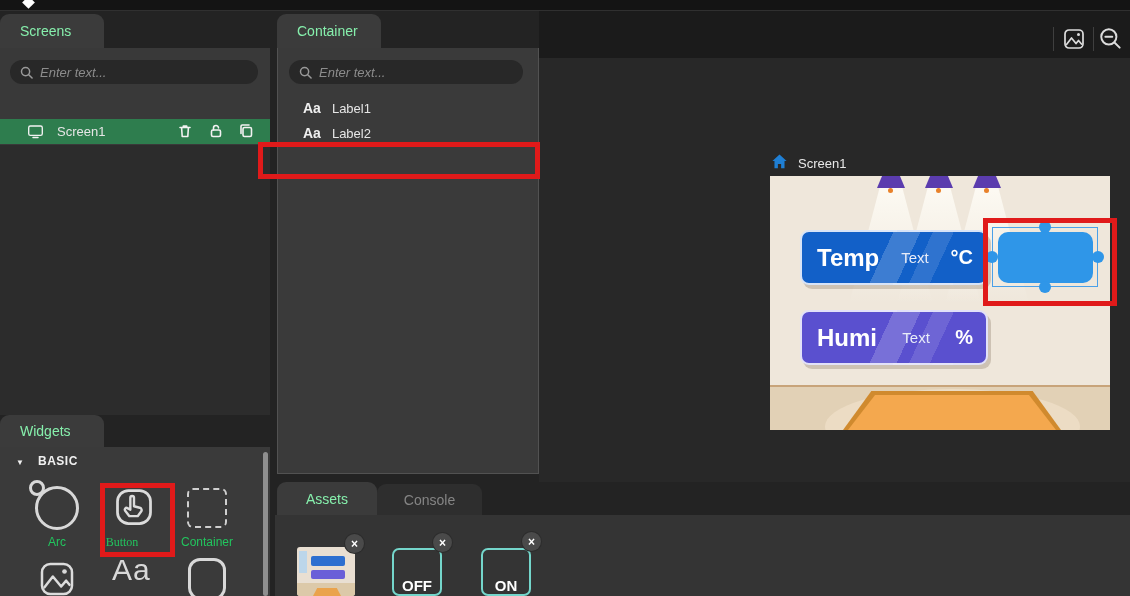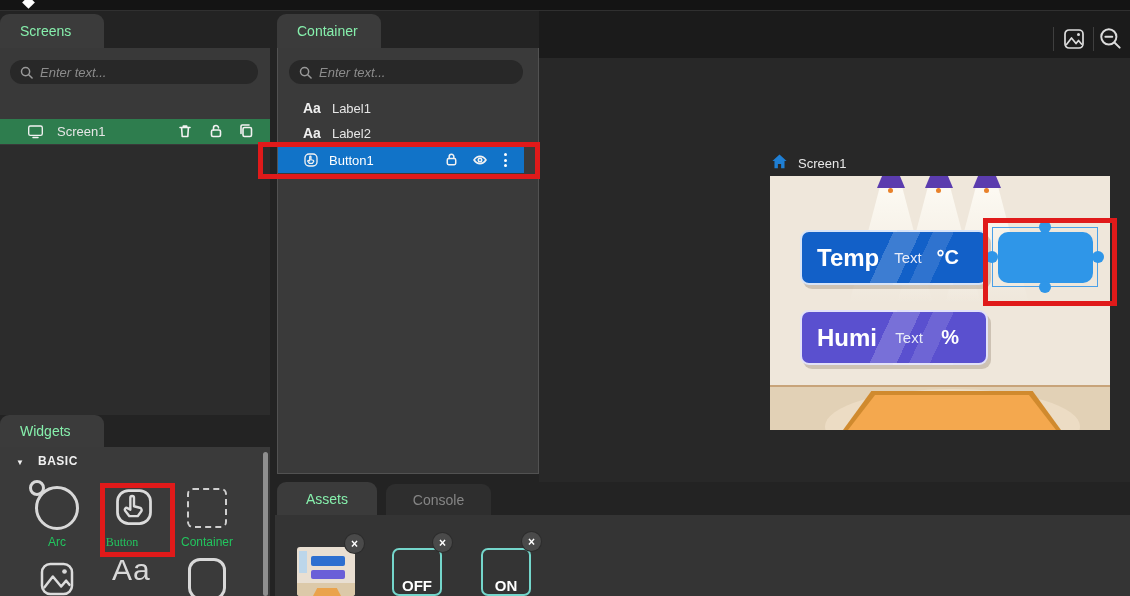--- a/index.html
+++ b/index.html
@@ -48,21 +48,21 @@
 
   
   .toolbar { left:539px; top:11px; width:591px; height:47px; background:#1b1b1b; }
   .canvasarea { left:539px; top:58px; width:591px; height:424px; background:#282828; }
   .vsep { width:1px; height:24px; background:#3f3f3f; }
 
   .preview { left:770px; top:176px; width:340px; height:254px; background:#efe7db; overflow:hidden; }
   .beam { position:absolute; top:10px; width:84px; height:118px; clip-path:polygon(37% 0, 63% 0, 100% 100%, 0 100%); background:linear-gradient(rgba(255,253,247,.85), rgba(255,253,247,0)); }
   .shade { position:absolute; top:0; width:28px; height:12px; clip-path:polygon(18% 0, 82% 0, 100% 100%, 0 100%); background:#5b3cae; }
   .bulb { position:absolute; width:5px; height:5px; border-radius:50%; background:#e8812a; }
-  .iotcard { position:absolute; left:30px; width:188px; height:55px; border-radius:9px; border:2px solid rgba(250,250,255,.85); box-shadow:3px 4px 0 rgba(120,100,80,.28); display:flex; align-items:center; justify-content:space-between; padding:0 27px 0 15px; color:#fff; }
+  .iotcard { position:absolute; left:30px; width:188px; height:55px; border-radius:9px; border:2px solid rgba(250,250,255,.85); box-shadow:3px 4px 0 rgba(120,100,80,.28); display:flex; align-items:center; justify-content:space-between; padding:0 13px 0 15px; color:#fff; }
   .iotcard .t1 { font-size:24px; font-weight:bold; }
   .iotcard .t2 { font-size:15px; color:#e8ecf8; }
   .iotcard .t3 { font-size:20px; font-weight:bold; }
   .card-blue { background:
       linear-gradient(115deg, transparent 44%, rgba(255,255,255,.18) 44%, rgba(255,255,255,.18) 57%, transparent 57%),
       linear-gradient(115deg, transparent 63%, rgba(255,255,255,.12) 63%, rgba(255,255,255,.12) 73%, transparent 73%),
       #1260c8; }
   .card-purple { background:
       linear-gradient(115deg, transparent 44%, rgba(255,255,255,.18) 44%, rgba(255,255,255,.18) 57%, transparent 57%),
       linear-gradient(115deg, transparent 63%, rgba(255,255,255,.12) 63%, rgba(255,255,255,.12) 73%, transparent 73%),
@@ -180,50 +180,26 @@
     <input type="text" placeholder="Enter text..." style="">
   </div>
   <div class="row" style="position:absolute; left:0; top:48px; width:260px; height:24px; padding-left:25px; gap:11px;">
     <span style="font-size:14px; font-weight:bold; color:#f0f0f0;">Aa</span>
     <span>Label1</span>
   </div>
   <div class="row" style="position:absolute; left:0; top:73px; width:260px; height:24px; padding-left:25px; gap:11px;">
     <span style="font-size:14px; font-weight:bold; color:#f0f0f0;">Aa</span>
     <span>Label2</span>
   </div>
-  <div class="row row-blue" style="position:absolute; left:0; top:99px; width:246px; height:26px; padding-left:25px; gap:10px; color:#fff;">
-    <svg width="16" height="16" viewBox="0 0 24 24">
-      <rect class="stroke-w" x="3" y="3" width="18" height="18" rx="6" style="stroke-width:2"></rect>
-      <path class="stroke-w" style="stroke-width:1.8" d="M10 7c0-1.3 2-1.3 2 0v4.6l3.1.8c1 .3 1.4 1.3.8 2.1L14 17h-4.5l-2.3-3c-.6-.8.3-1.9 1.2-1.4l1.6.9z"></path>
-    </svg>
-    <span>Button1</span>
-    <span style="position:absolute; left:166px; top:5px;">
-      <svg width="15" height="15" viewBox="0 0 16 16">
-          <rect class="stroke-w" x="3.5" y="7" width="9" height="6.5" rx="1.5"></rect>
-          <path class="stroke-w" d="M5.5 7V5a2.5 2.5 0 0 1 5 0V6"></path>
-        </svg>
-    </span>
-    <span style="position:absolute; left:194px; top:5px;">
-      <svg width="16" height="16" viewBox="0 0 16 16">
-          <path class="stroke-w" d="M2 8s2.4-3.6 6-3.6S14 8 14 8s-2.4 3.6-6 3.6S2 8 2 8z"></path>
-          <circle class="stroke-w" cx="8" cy="8" r="1.7"></circle>
-        </svg>
-    </span>
-    <span class="kebab" style="position:absolute; left:226px; top:6px;">
-        <i></i>
-        <i></i>
-        <i></i>
-      </span>
-  </div>
 </div>
 
 <div class="abs tab" style="left:277px; top:482px; width:100px; height:33px; padding-left:0; justify-content:center;">
   <span>Assets</span>
 </div>
-<div class="abs tab inactive" style="left:386px; top:484px; width:105px; height:31px; padding-left:0; justify-content:center;">
+<div class="abs tab inactive" style="left:377px; top:484px; width:105px; height:31px; padding-left:0; justify-content:center;">
   <span>Console</span>
 </div>
 <div class="abs panel-assets">
 
   <div class="mini-thumb" style="position:absolute; left:22px; top:32px; width:58px; height:49px;">
     <div style="position:absolute; left:2px; top:4px; width:8px; height:22px; background:#bcd6ea;"></div>
     <div style="position:absolute; left:14px; top:9px; width:34px; height:10px; background:#2d6fd0; border-radius:2px;"></div>
     <div style="position:absolute; left:14px; top:23px; width:34px; height:9px; background:#6a5fd8; border-radius:2px;"></div>
     <div style="position:absolute; left:0; bottom:0; width:58px; height:13px; background:#dcc9a9;"></div>
     <div style="position:absolute; left:16px; bottom:0; width:28px; height:8px; background:#eaa34c; clip-path:polygon(15% 0,85% 0,100% 100%,0 100%);"></div>

